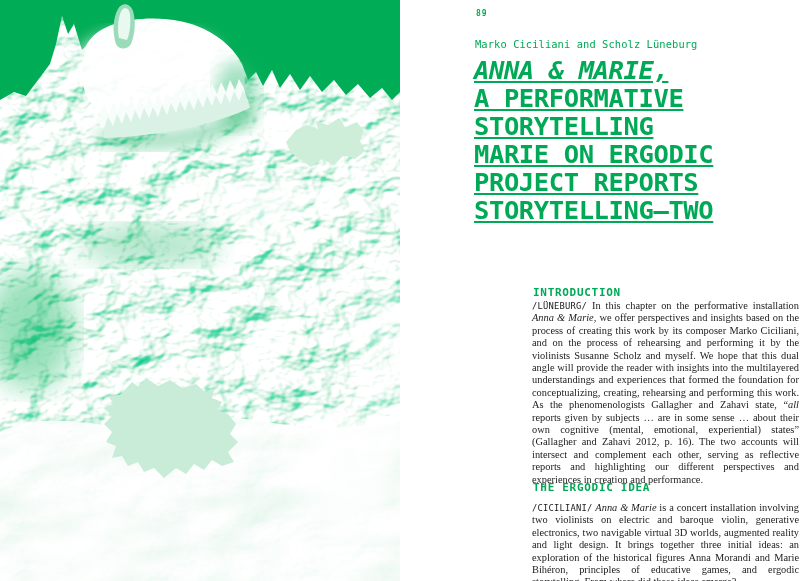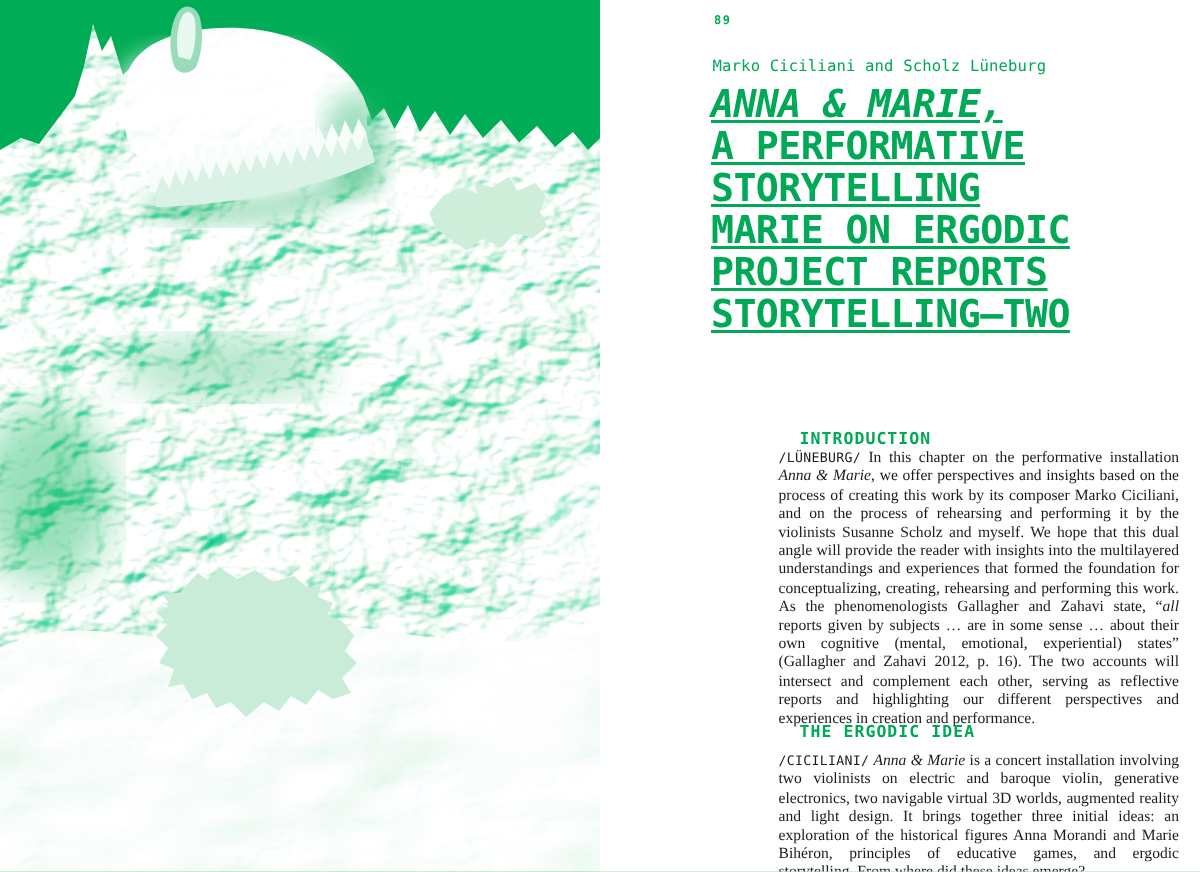--- a/index.html
+++ b/index.html
@@ -11,21 +11,21 @@
   .page-number{position:absolute;left:76px;top:9px;font-family:"DejaVu Sans Mono",monospace;
     font-weight:700;font-size:8px;letter-spacing:1px;color:#00A956;}
   .authors{position:absolute;left:75px;top:38px;font-family:"DejaVu Sans Mono",monospace;
     font-size:10.4px;font-weight:500;letter-spacing:0.1px;color:#00A956;white-space:nowrap;}
   .title{position:absolute;left:74px;top:56px;margin:0;font-family:"DejaVu Sans Mono",monospace;
     font-weight:700;font-size:25.5px;line-height:28px;letter-spacing:-0.4px;color:#00A956;}
   .title span{display:block;white-space:nowrap;text-decoration:underline;}
   .title span.it{font-style:italic;}
   .sec-heading{position:absolute;left:133px;margin:0;font-family:"DejaVu Sans Mono",monospace;
     font-weight:700;font-size:11px;letter-spacing:0.7px;color:#00A956;white-space:nowrap;}
-  .body-para{position:absolute;left:119px;width:267px;margin:0;font-family:"Liberation Serif",serif;
+  .body-para{position:absolute;left:132px;width:267px;margin:0;font-family:"Liberation Serif",serif;
     font-size:10.4px;line-height:12.4px;text-align:justify;color:#1b1b1b;}
   .body-para .em{font-style:italic;}
   .body-para .mono-tag{font-family:"DejaVu Sans Mono",monospace;font-size:8.8px;letter-spacing:0.2px;}
   #sec-h-0{top:286px;}
   #sec-p-0{top:300px;}
   #sec-h-1{top:481px;}
   #sec-p-1{top:502px;}
 </style>
 </head>
 <body>

